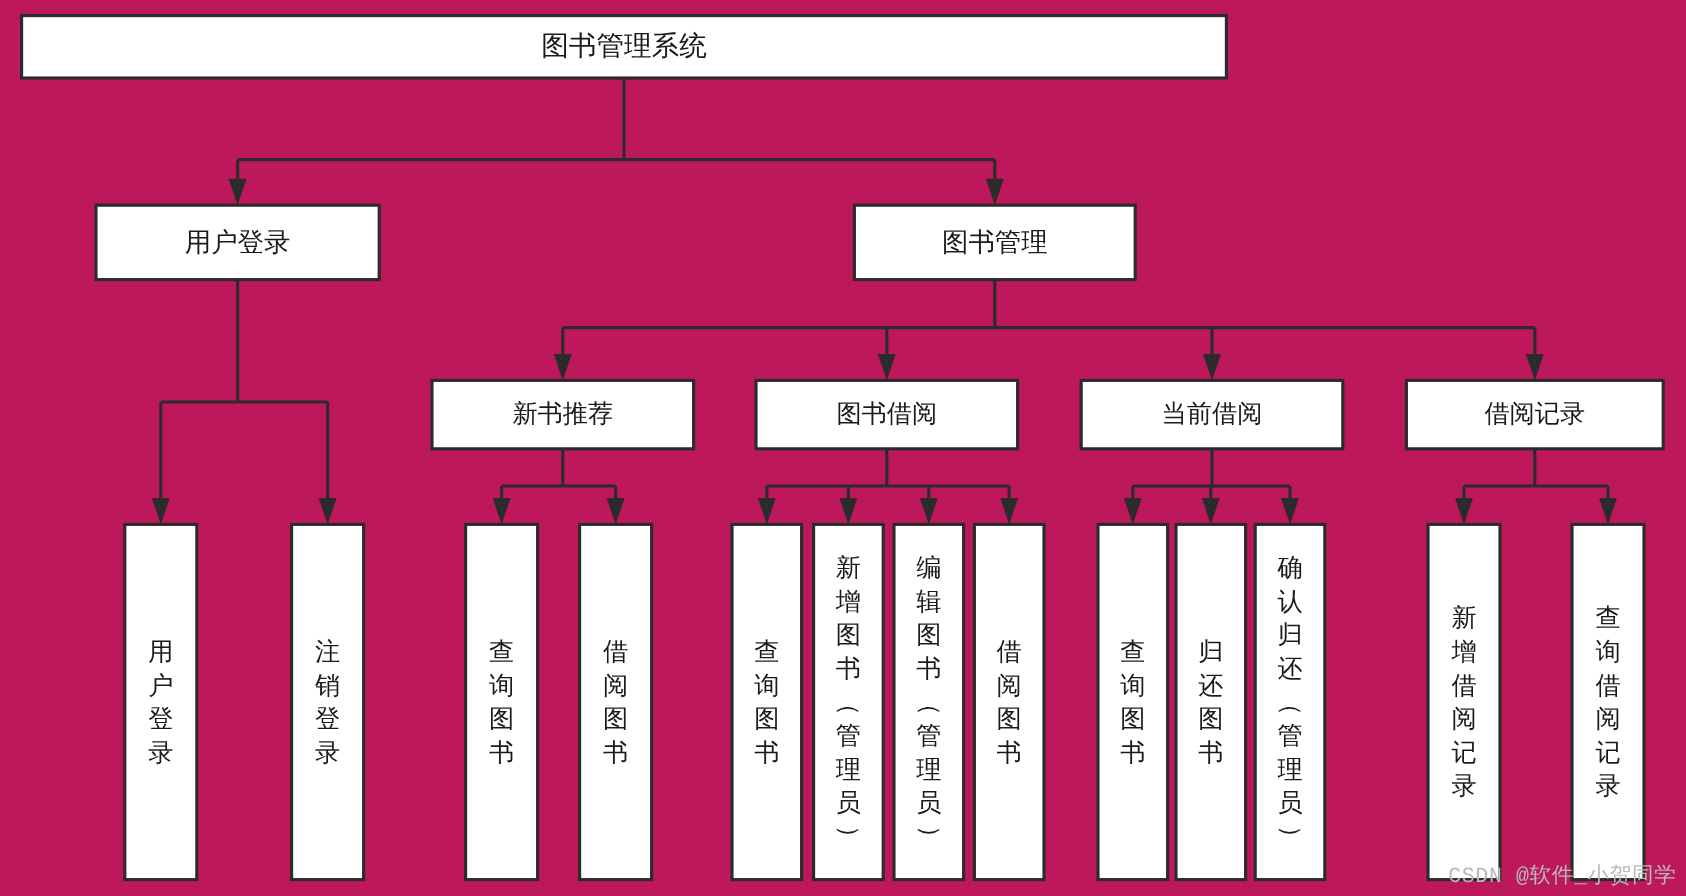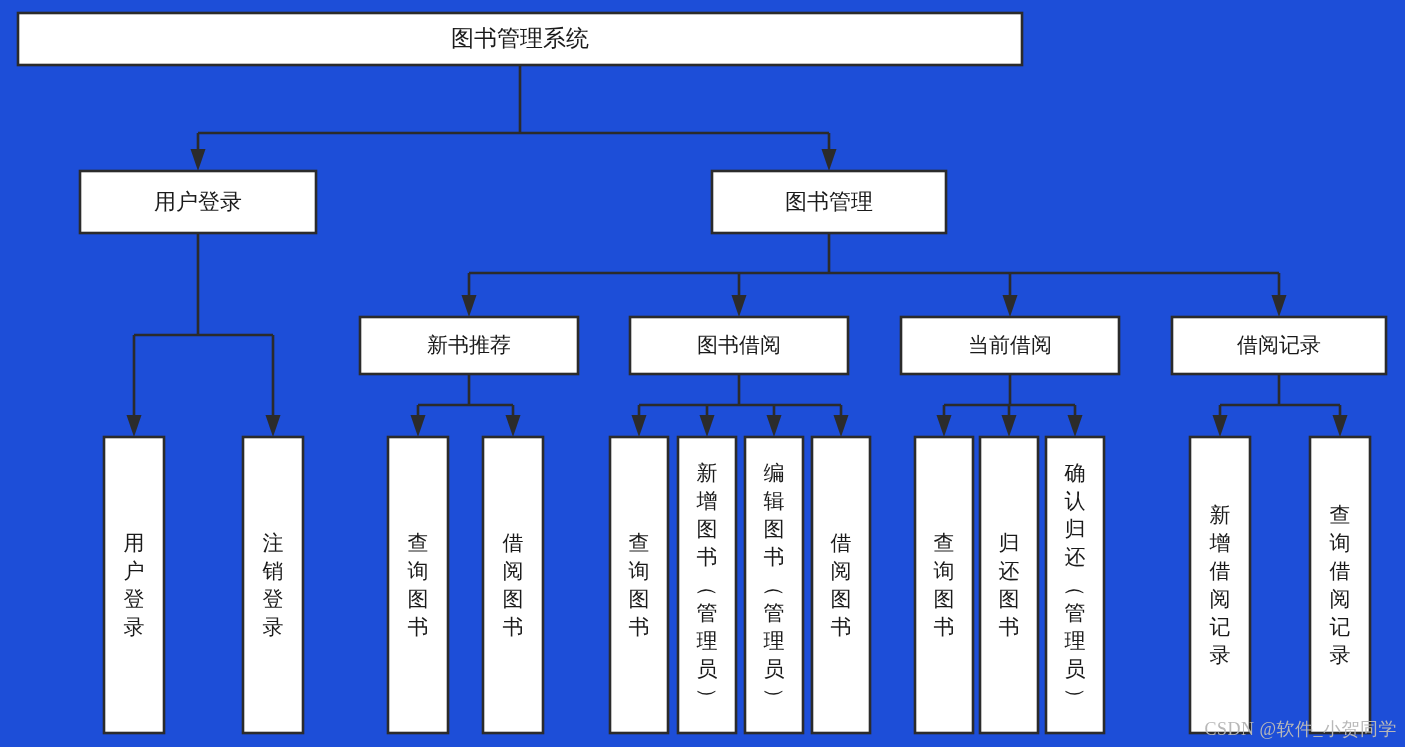--- a/index.html
+++ b/index.html
@@ -7,21 +7,21 @@
     padding: 0;
     background: #ffffff;
   }
   body {
     font-family: "Liberation Sans", "DejaVu Sans", sans-serif;
   }
   #stage {
     position: relative;
     width: 1405px;
     height: 747px;
-    background: #1d4ed8;
+    background: #be185d;
     overflow: hidden;
   }
   svg#diagram {
     position: absolute;
     left: 0;
     top: 0;
     width: 1405px;
     height: 747px;
   }
   .node-box {
@@ -51,21 +51,21 @@
     stroke-linecap: butt;
   }
   .arrow-head {
     fill: #2b2b2b;
     stroke: none;
   }
   .watermark {
     position: absolute;
     right: 8px;
     bottom: 6px;
-    font-family: Liberation Serif, serif;
+    font-family: Liberation Mono, monospace;
     font-size: 18px;
     color: #b8b8b8;
     white-space: nowrap;
     letter-spacing: 0.5px;
     pointer-events: none;
   }
 </style>
 </head>
 <body>
 

